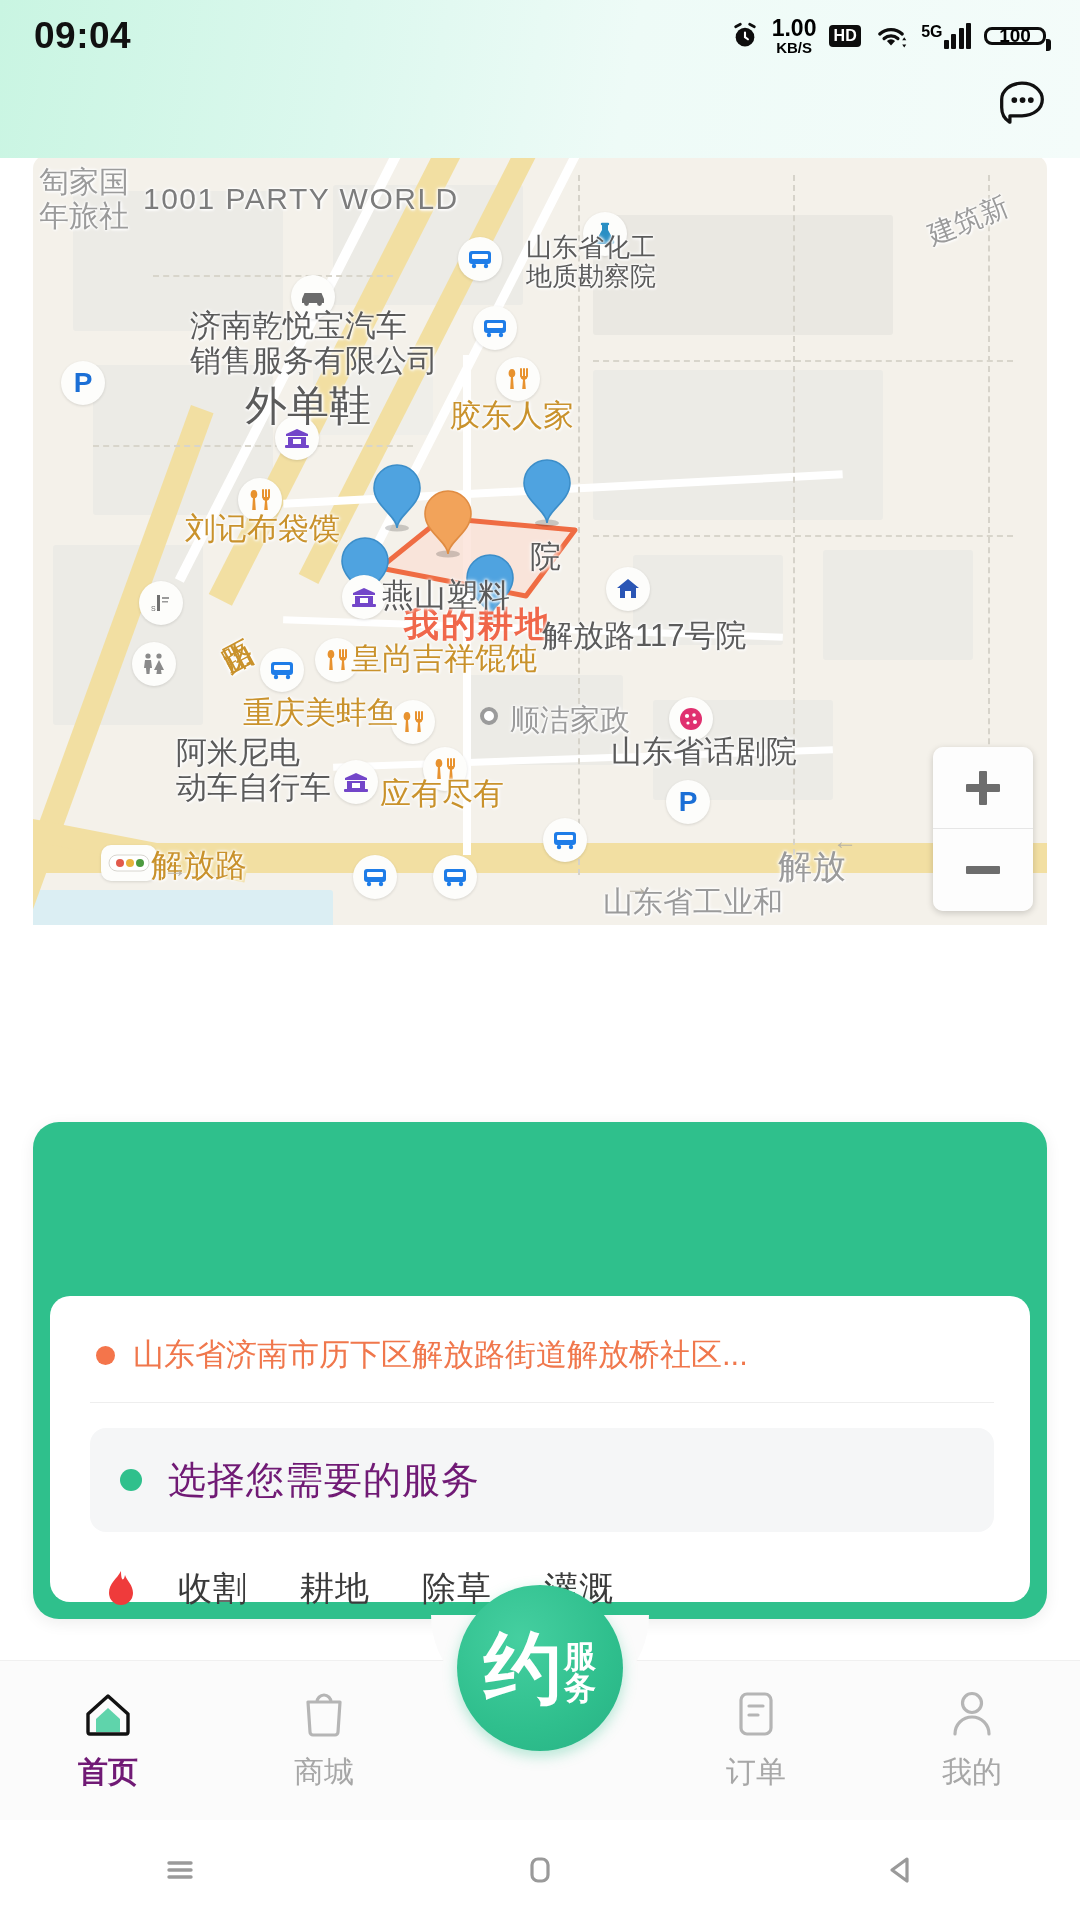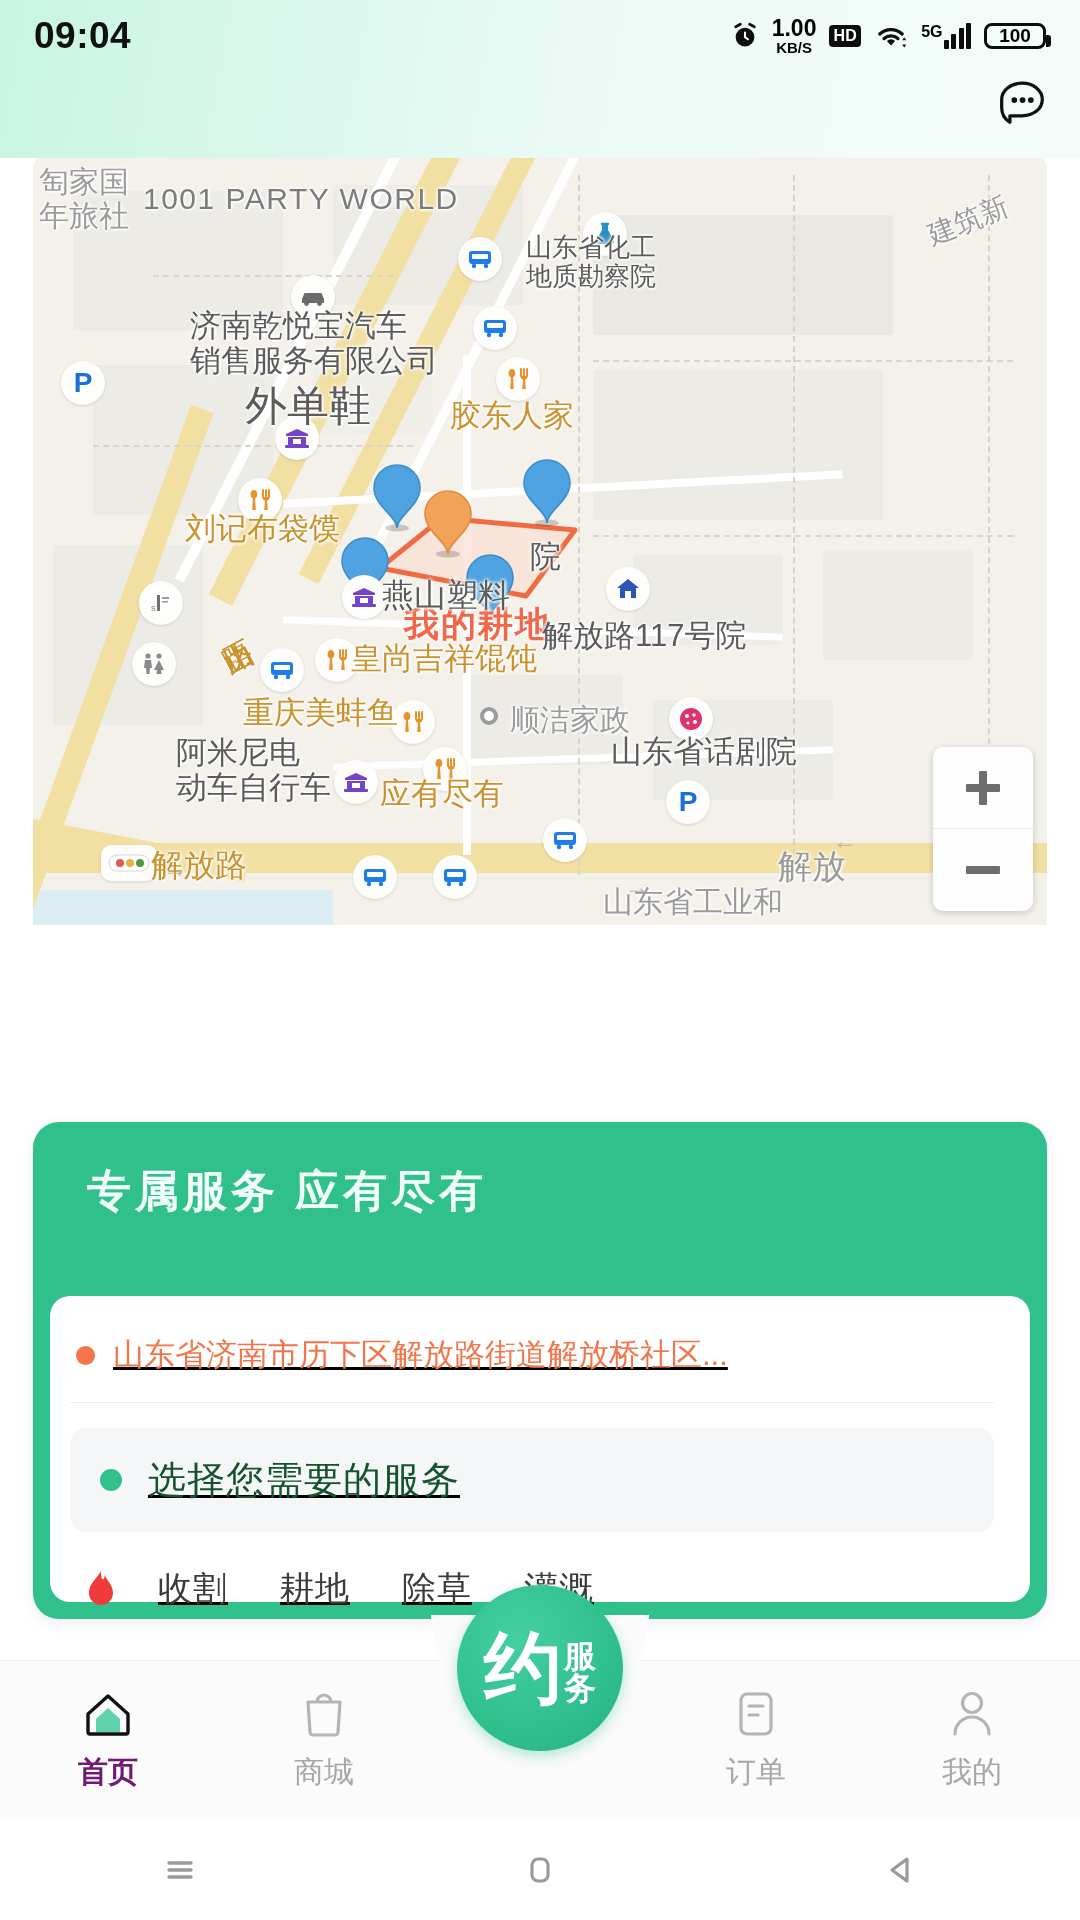--- a/index.html
+++ b/index.html
@@ -32,21 +32,21 @@
   .net-speed .n2{ font-size:15px; font-weight:700; }
   .hd-badge{
     background:#0d0d0d; color:#fff; font-size:16px; font-weight:700;
     border-radius:4px; padding:2px 4px; letter-spacing:.3px;
   }
   .g5{ display:flex; align-items:flex-end; }
   .g5 .lbl{ font-size:16px; font-weight:700; margin-right:1px; align-self:flex-start; }
   .bars{ display:flex; align-items:flex-end; gap:2.5px; height:26px; }
   .bars i{ width:5px; background:#0d0d0d; display:block; border-radius:1px; }
   .battery{
-    width:62px; height:26px; border:3px solid #0d0d0d; border-radius:8px;
+    width:62px; height:18px; border:3px solid #0d0d0d; border-radius:8px;
     display:flex; align-items:center; justify-content:center; position:relative;
   }
   .battery:after{
     content:""; position:absolute; right:-8px; top:9px; width:5px; height:12px;
     background:#0d0d0d; border-radius:0 3px 3px 0;
   }
   .battery span{ font-size:19px; font-weight:700; }
 
   #header-actions{
     position:absolute; right:30px; top:76px; width:1020px;
@@ -113,37 +113,36 @@
   #service-head{ padding:40px 0 0 54px; }
   #service-title{
     font-size:44px; font-weight:700; color:#f0fdf8; letter-spacing:4px;
   }
   #service-subtitle{
     font-size:30px; color:#e3fbf1; margin-top:17px; letter-spacing:1px;
   }
   #service-body{
     position:absolute; left:17px; right:17px; bottom:17px; top:174px;
     background:#ffffff; border-radius:20px;
-    padding:30px 36px 0 20px;
-    text-decoration:underline;
+    padding:30px 36px 0 40px;
   }
   #address-row{
     display:flex; align-items:center; gap:18px; padding:8px 6px 26px 6px;
     border-bottom:1px solid #eeeeee;
   }
   .dot-o{ width:19px; height:19px; border-radius:50%; background:#f4754b; flex:0 0 auto; }
   .dot-g{ width:22px; height:22px; border-radius:50%; background:#2fc08c; flex:0 0 auto; }
   #address-text{
     font-size:31px; color:#f0774c; white-space:nowrap; overflow:hidden; text-overflow:ellipsis;
   }
   #service-select{
     margin-top:25px; height:104px; background:#f5f6f7; border-radius:16px;
     display:flex; align-items:center; gap:26px; padding:0 30px;
   }
-  #service-select-text{ font-size:38px; color:#14532d; letter-spacing:1px; }
+  #service-select-text{ font-size:38px; color:#701a75; letter-spacing:1px; }
   #service-chips{
     margin-top:34px; display:flex; align-items:center; gap:0;
   }
   #flame-icon{ width:62px; display:flex; justify-content:center; }
   .chip{
     font-size:34px; color:#3b3b3b; padding:0 26px; letter-spacing:1px;
   }
 
   
   #bottom-nav{
@@ -522,21 +521,20 @@
     <div class="zoom-btn" id="zoom-out-button">
       <svg width="46" height="46" viewBox="0 0 46 46">
           <rect x="6" y="19" width="34" height="8" rx="1" fill="#6d6d6d"></rect>
         </svg>
     </div>
   </div>
 </div>
 
 <div id="service-card">
   <div id="service-head">
-    <div id="service-title">专属服务  应有尽有</div>
   </div>
 
   <div id="service-body">
 
     <div id="address-row">
       <span class="dot-o"></span>
       <span id="address-text">山东省济南市历下区解放路街道解放桥社区...</span>
     </div>
 
     <div id="service-select">

